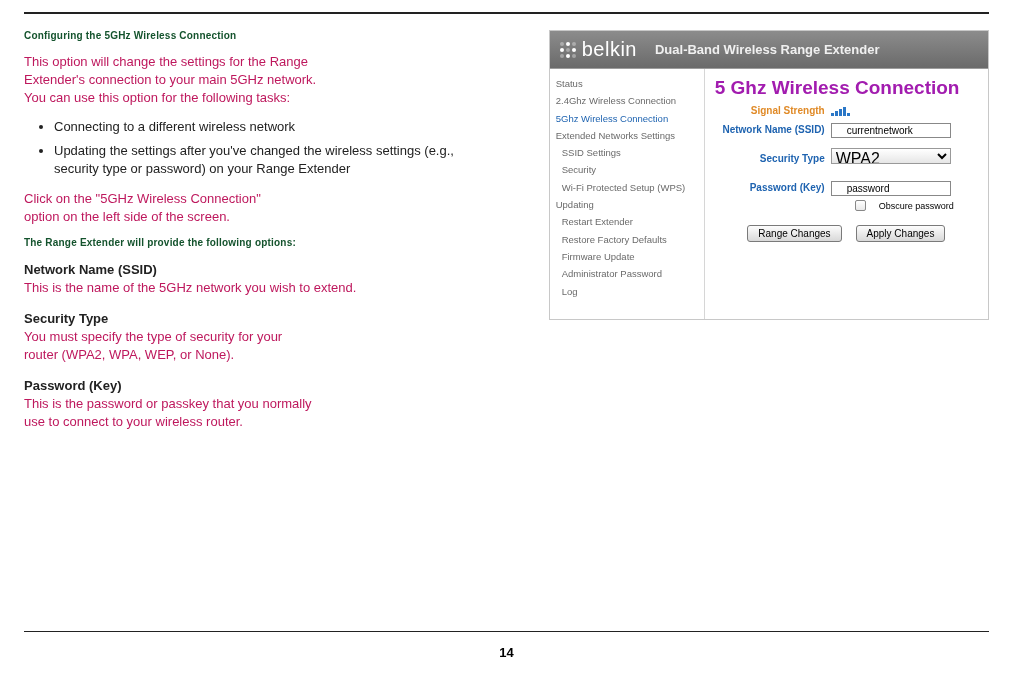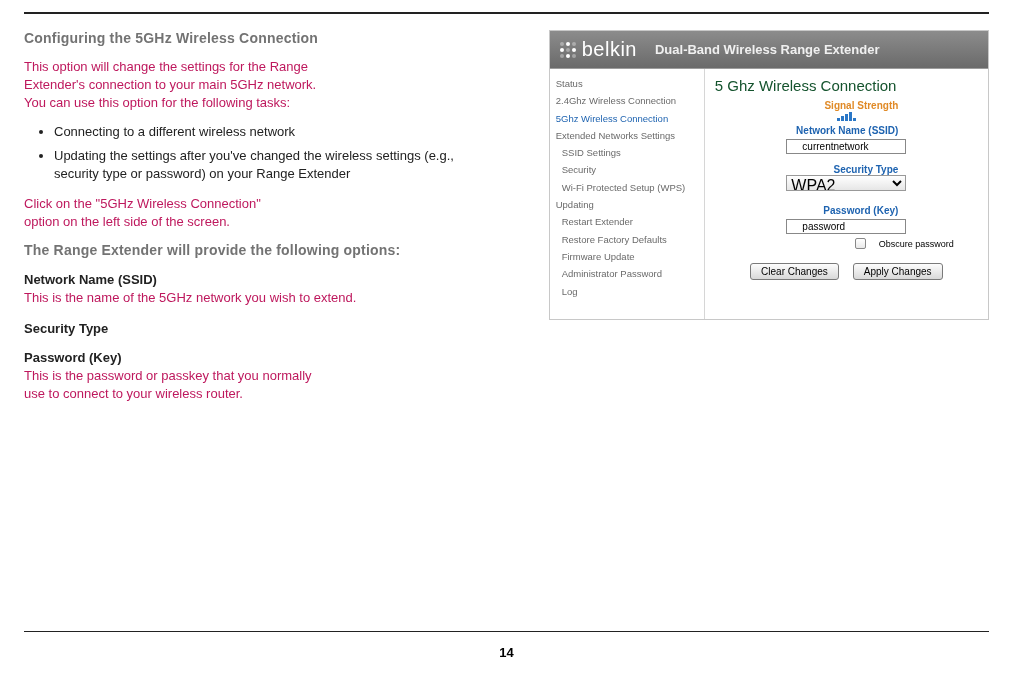--- a/index.html
+++ b/index.html
@@ -1,21 +1,21 @@
 <!DOCTYPE html>
 <html><head>
   <meta charset="utf-8">
   <style>
     * { box-sizing: border-box; margin: 0; padding: 0; }
     body { font-family: Arial, Helvetica, sans-serif; background: #fff; width: 1013px; height: 678px; position: relative; }
     .top-rule { height: 2px; background: #222; margin: 12px 24px 0; }
     .page-wrap { display: flex; padding: 16px 24px 0; }
     .left-col { width: 52%; padding-right: 14px; }
     .right-col { width: 48%; margin-left: 47px; }
-    .doc-heading { font-family: 'Arial Black', Arial, sans-serif; font-weight: 900; font-size: 14px; color: #737373; margin-bottom: 12px; letter-spacing: 0.2px; }
+    .doc-heading { font-family: 'Arial Black', Arial, sans-serif; font-weight: 900; font-size: 10px; color: #14532d; margin-bottom: 12px; letter-spacing: 0.2px; }
     .doc-sub { font-family: 'Arial Black', Arial, sans-serif; font-weight: 900; font-size: 13px; color: #222; margin: 14px 0 2px; }
     .doc-text { font-size: 13px; color: #be185d; line-height: 1.4; margin-bottom: 10px; }
     .doc-list { list-style: disc; padding-left: 30px; margin: 8px 0 12px; }
     .doc-list li { font-size: 13px; color: #222; line-height: 1.4; margin: 6px 0; }
 
     .admin-panel { border: 1px solid #c8c8c8; background: #fff; width: 100%; }
     .admin-header { height: 38px; background: linear-gradient(#8c8c8c,#6a6a6a); display: flex; align-items: center; padding: 0 10px; border-bottom: 1px solid #9c9c9c; }
     .brand { display: flex; align-items: center; gap: 6px; color: #fff; }
     .brand-icon { display: grid; grid-template-columns: repeat(3,4px); grid-template-rows: repeat(3,4px); gap: 2px; }
     .brand-icon span { width: 4px; height: 4px; border-radius: 50%; background: #fff; }
@@ -23,22 +23,22 @@
     .brand-word { font-size: 20px; font-weight: 400; letter-spacing: 0.5px; margin-right: 18px; }
     .brand-sub { font-size: 13px; color: #f0f0f0; font-weight: 700; }
 
     .admin-body { display: flex; min-height: 250px; }
     .nav { width: 155px; border-right: 1px solid #d6d6d6; padding: 6px 0; font-size: 9.5px; }
     .nav div { padding: 2px 6px; color: #6a6a6a; cursor: pointer; line-height: 1.4; }
     .nav .indent { padding-left: 12px; }
     .nav .active { color: #1e63b0; font-weight: 400; }
 
     .content { flex: 1; padding: 8px 10px; }
-    .content-title { font-size: 15px; font-weight: 400; color: #14532d; margin-bottom: 6px; }
-    .row { display: flex; align-items: center; margin: 4px 0; flex-direction: column; }
+    .content-title { font-size: 19px; font-weight: 700; color: #a21caf; margin-bottom: 6px; }
+    .row { display: flex; align-items: center; margin: 4px 0; }
     .row-label { width: 110px; text-align: right; font-size: 10px; font-weight: bold; color: #1e63b0; margin-right: 6px; }
     .row-label.orange { color: #e08a27; }
     .row-input input[type=text] { font-size: 10px; padding: 1px 15px; width: 120px; border: 1px solid #888; background: #fff; }
     .row-input select { font-size: 16px; width: 120px; height: 16px; border: 1px solid #999; background: linear-gradient(#fff,#e6e6e6); }
     .signal-bars { display: flex; align-items: flex-end; gap: 1px; height: 10px; }
     .signal-bars span { width: 3px; background: #2a77c7; }
     .signal-bars span:nth-child(1){height:3px;} .signal-bars span:nth-child(2){height:5px;} .signal-bars span:nth-child(3){height:7px;} .signal-bars span:nth-child(4){height:9px;}
     .signal-dot { width: 3px; height: 3px; background: #2a77c7; align-self: flex-end; }
     .obscure-row { margin-left: 116px; font-size: 9px; display: flex; align-items: center; gap: 13px; color: #000; margin-top: 2px; justify-content: center; }
     .chk { width: 11px; height: 11px; border: 1px solid #888; border-radius: 2px; display: inline-block; background: linear-gradient(#fff,#e9e9e9); }
@@ -69,20 +69,24 @@
     <div class="doc-text">
       <span>Click on the "5GHz Wireless Connection"</span><br>
       <span>option on the left side of the screen.</span>
     </div>
     <div class="doc-heading">The Range Extender will provide the following options:</div>
 
     <div class="doc-sub">Network Name (SSID)</div>
     <div class="doc-text">This is the name of the 5GHz network you wish to extend.</div>
 
     <div class="doc-sub">Security Type</div>
+    <div class="doc-text">
+      <span>You must specify the type of security for your</span><br>
+      <span>router (WPA2, WPA, WEP, or None).</span>
+    </div>
 
     <div class="doc-sub">Password (Key)</div>
     <div class="doc-text">
       <span>This is the password or passkey that you normally</span><br>
       <span>use to connect to your wireless router.</span>
     </div>
   </div>
 
   <div class="right-col">
     <div class="admin-panel">
@@ -159,21 +163,21 @@
               <input type="text" value="password" style="">
             </div>
           </div>
 
           <div class="obscure-row">
             <span class="chk"></span>
             <span>Obscure password</span>
           </div>
 
           <div class="btn-row">
-            <button class="gbtn">Clear Changes</button>
+            <button class="gbtn">Range Changes</button>
             <button class="gbtn">Apply Changes</button>
           </div>
 
         </div>
       </div>
     </div>
   </div>
 
 </div>
 

